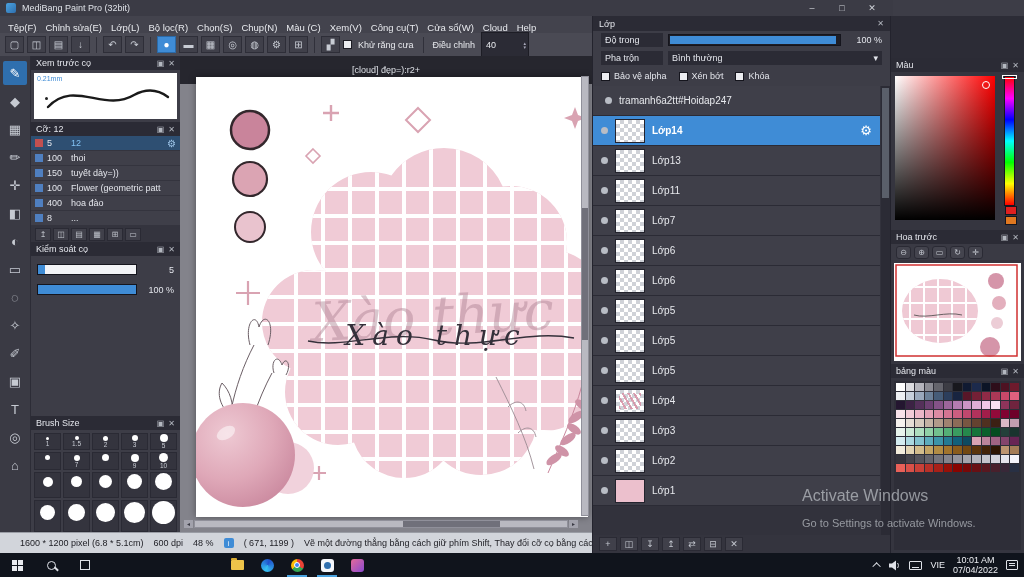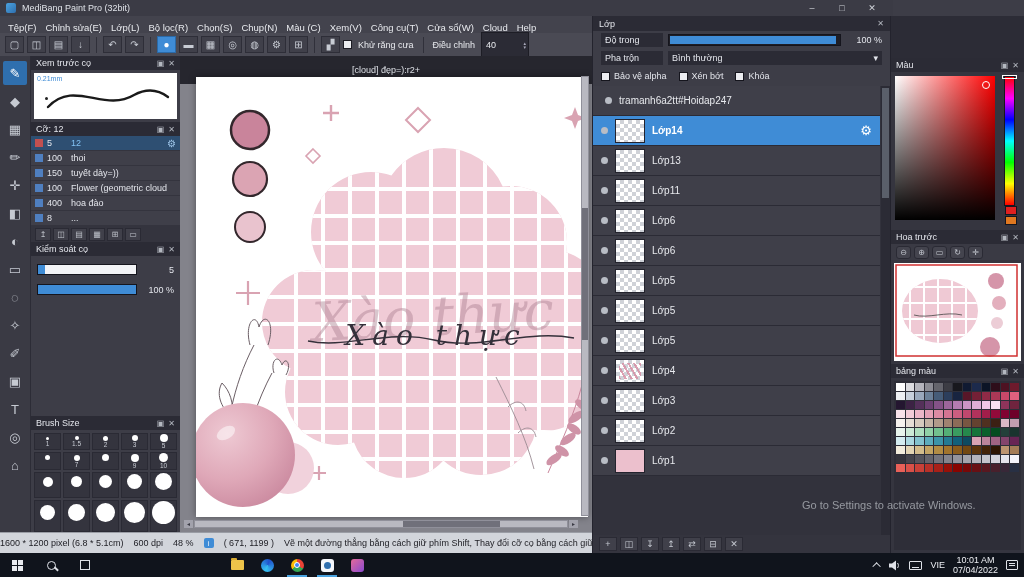--- a/index.html
+++ b/index.html
@@ -122,21 +122,21 @@
   .cur-sw { width:12px; height:9px; border:1px solid #15151d; }
 
   .nav-icons { height:16px; display:flex; align-items:center; gap:3px; padding:0 5px; background:#3a3a44; flex:none; }
   .nav-btn { width:15px; height:13px; background:#44444e; border:1px solid #2a2a34; border-radius:3px; color:#c4c8d0; font-size:8px; display:flex; align-items:center; justify-content:center; }
   .nav-thumb { margin:3px; height:98px; background:#fff; position:relative; flex:none; }
 
   .swatch-grid { flex:1; margin:3px; padding:2px; background:#2e2e38; display:grid; grid-template-columns:repeat(13,1fr); gap:1px; align-content:start; overflow:hidden; }
   .swatch { height:8px; }
 
   
-  .statusbar { position:absolute; left:0; top:532px; width:592px; height:21px; background:#d2d5db; border-top:1px solid #9a9da5; display:flex; align-items:center; padding:0 0; gap:10px; font-size:9px; color:#1c1c22; white-space:nowrap; overflow:hidden; }
+  .statusbar { position:absolute; left:0; top:532px; width:592px; height:21px; background:#d2d5db; border-top:1px solid #9a9da5; display:flex; align-items:center; padding:0 20px; gap:10px; font-size:9px; color:#1c1c22; white-space:nowrap; overflow:hidden; }
   .info-chip { width:10px; height:10px; background:#3f8cd6; color:#fff; border-radius:2px; font-size:7px; display:flex; align-items:center; justify-content:center; flex:none; }
 
   
   .watermark { position:absolute; left:802px; top:487px; z-index:40; color:rgba(210,214,220,.62); pointer-events:none; }
   .wm1 { font-size:16px; }
   .wm2 { font-size:11px; margin-top:12px; }
 
   
   .taskbar { position:absolute; left:0; top:553px; width:1024px; height:24px; background:#10141c; z-index:50; display:flex; align-items:center; }
   .tk-btn { width:34px; height:24px; display:flex; align-items:center; justify-content:center; }
@@ -277,21 +277,21 @@
       <span class="bl-name">thoi</span>
     </div>
     <div class="bl-row">
       <span class="bl-sq" style="background: rgb(79, 127, 192);"></span>
       <span class="bl-size">150</span>
       <span class="bl-name">tuyết dày=))</span>
     </div>
     <div class="bl-row">
       <span class="bl-sq" style="background: rgb(79, 127, 192);"></span>
       <span class="bl-size">100</span>
-      <span class="bl-name">Flower (geometric cloud</span>
+      <span class="bl-name">Flower (geometric patt</span>
     </div>
     <div class="bl-row">
       <span class="bl-sq" style="background: rgb(79, 127, 192);"></span>
       <span class="bl-size">400</span>
       <span class="bl-name">hoa đào</span>
     </div>
     <div class="bl-row">
       <span class="bl-sq" style="background: rgb(79, 127, 192);"></span>
       <span class="bl-size">8</span>
       <span class="bl-name">...</span>
@@ -554,20 +554,25 @@
         </div>
         <div class="layer-row">
           <span class="vis-dot"></span>
           <span class="thumb"></span>
           <span class="layer-name">Lớp13</span>
         </div>
         <div class="layer-row">
           <span class="vis-dot"></span>
           <span class="thumb"></span>
           <span class="layer-name">Lớp11</span>
+        </div>
+        <div class="layer-row">
+          <span class="vis-dot"></span>
+          <span class="thumb"></span>
+          <span class="layer-name">Lớp7</span>
         </div>
         <div class="layer-row">
           <span class="vis-dot"></span>
           <span class="thumb"></span>
           <span class="layer-name">Lớp6</span>
         </div>
         <div class="layer-row">
           <span class="vis-dot"></span>
           <span class="thumb"></span>
           <span class="layer-name">Lớp6</span>
@@ -820,20 +825,21 @@
   <div class="statusbar">
     <span>1600 * 1200 pixel  (6.8 * 5.1cm)</span>
     <span>600 dpi</span>
     <span>48 %</span>
     <span class="info-chip">i</span>
     <span>( 671, 1199 )</span>
     <span>Vẽ một đường thẳng bằng cách giữ phím Shift, Thay đổi cỡ cọ bằng cách giữ phím Ctr</span>
   </div>
 
   <div class="watermark">
+    <div class="wm1">Activate Windows</div>
     <div class="wm2">Go to Settings to activate Windows.</div>
   </div>
 
   <div class="taskbar">
     <div class="tk-btn">
         <div class="win-logo">
           <div></div>
           <div></div>
           <div></div>
           <div></div>

